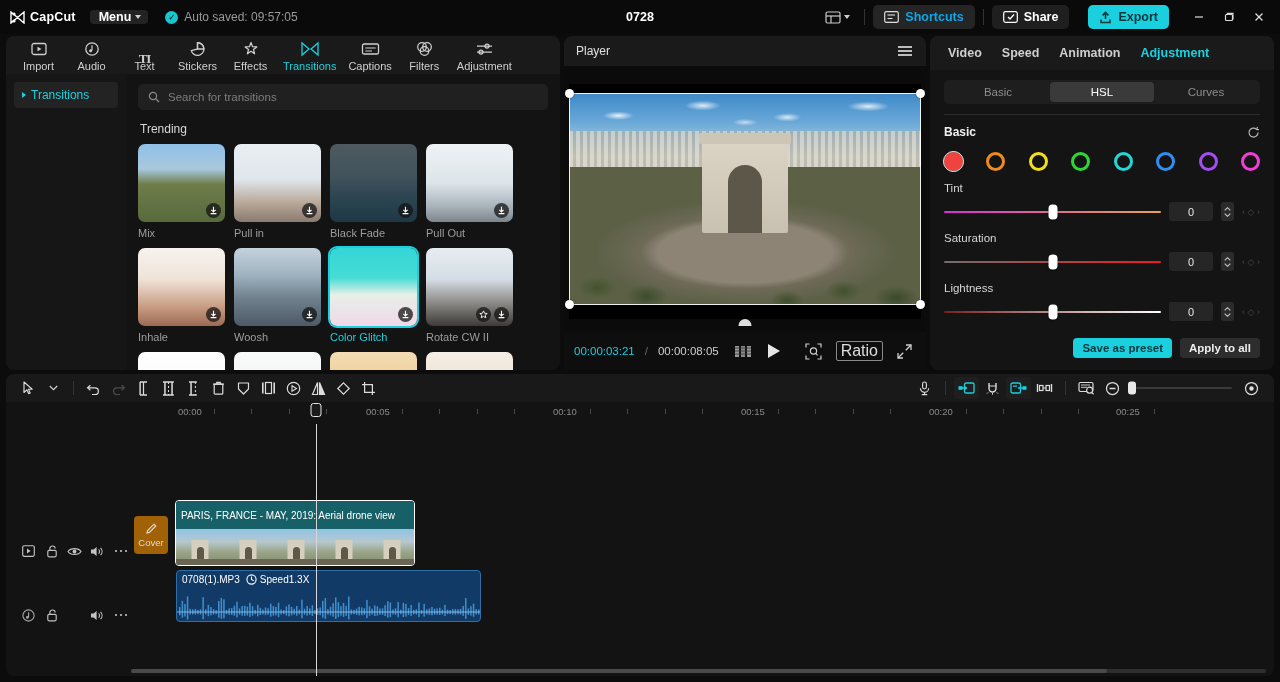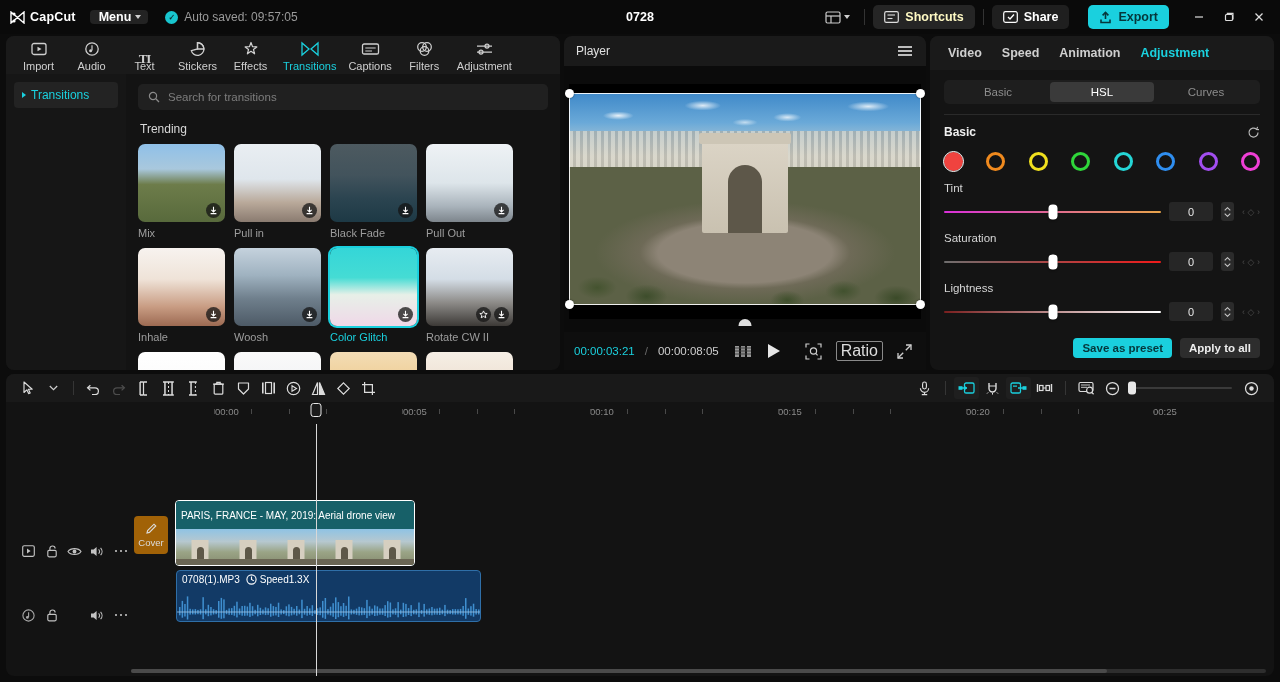--- a/index.html
+++ b/index.html
@@ -34,21 +34,21 @@
     position: absolute; left: 0; right: 0; text-align: center;
     font-size: 12.5px; font-weight: bold; color: #fff; pointer-events: none;
   }
   .tb-right { margin-left: auto; display: flex; align-items: center; gap: 0px; z-index: 2;}
   .tb-icon-btn { display:flex;align-items:center;gap:3px;padding:4px 6px;border-radius:4px;cursor:pointer;color:#d0d0d0;}
   .vsep { width:1px;height:16px;background:#333;margin:0 8px;}
   .pill {
     display:flex;align-items:center;gap:6px;height:24px;padding:0 11px;border-radius:5px;
     font-size:12.5px;font-weight:bold;cursor:pointer;
   }
-  .pill.dark { background:#252525;color:#fef9c3;align-items:center;}
+  .pill.dark { background:#252525;color:#0ea5e9;align-items:center;}
   .pill.share { background:#1f1f1f;color:#fff; }
   .pill.export { background:#1ad0de;color:#05373b; margin-left:19px;}
   .wbtn { width:30px;height:30px;display:flex;align-items:center;justify-content:center;cursor:pointer;color:#ddd;}
 
   
   .mainrow { flex: 1 1 auto; display: flex; min-height: 0; padding: 0 0 0 0;}
 
   
   .library {
     width: 554px; flex: 0 0 554px; display: flex; flex-direction: column;
@@ -180,21 +180,21 @@
   .timeline{flex:0 0 302px;height:302px;background:#131313;border-radius:8px;margin:2px 6px 6px 6px;display:flex;flex-direction:column;overflow:hidden;}
   .tl-tools{height:28px;display:flex;align-items:center;padding:0 10px;gap:0;background:#191919;}
   .tool{width:25px;height:22px;display:flex;align-items:center;justify-content:center;cursor:pointer;color:#d8d8d8;border-radius:3px;}
   .tool.dim{color:#4d4d4d;}
   .tool.cyan-bg{background:#1f1f1f;}
   .tool-sep{width:1px;height:14px;background:#353535;margin:0 7px;}
   .tl-right{margin-left:auto;display:flex;align-items:center;gap:1px;}
   .zoomtrack{width:100px;height:2px;background:#3a3a3a;border-radius:2px;position:relative;margin:0 6px;}
   .zoomknob{position:absolute;left:0;top:50%;transform:translate(-50%,-50%);width:8px;height:13px;border-radius:3px;background:#e8e8e8;}
   .ruler{height:22px;position:relative;background:#131313;overflow:hidden;}
-  .rl-label{position:absolute;top:4px;font-size:9.5px;color:#8a8a8a;white-space:nowrap;margin-left:37px;}
+  .rl-label{position:absolute;top:4px;font-size:9.5px;color:#8a8a8a;white-space:nowrap;}
   .rl-tick{position:absolute;top:7px;width:1px;height:5px;background:#494949;}
   .tl-body{flex:1 1 auto;position:relative;display:flex;min-height:0;}
   .tl-headers{width:125px;flex:0 0 125px;position:relative;}
   .trackhead{position:absolute;left:0;width:125px;display:flex;align-items:center;gap:2px;padding-left:12px;}
   .th-ico{width:22px;height:22px;display:flex;align-items:center;justify-content:center;color:#c2c2c2;cursor:pointer;}
   .tl-tracks{flex:1 1 auto;position:relative;overflow:hidden;}
   .cover-btn{position:absolute;width:34px;height:38px;background:#a16207;border-radius:4px;display:flex;flex-direction:column;align-items:center;justify-content:center;gap:2px;font-size:9.5px;color:#dcdcdc;cursor:pointer;}
   .clip-v{position:absolute;border-radius:4px;overflow:hidden;background:#14555c;border:1.5px solid #ffffff;cursor:pointer;}
   .clip-v .cap{height:28px;background:#176068;color:#fff;font-size:10px;display:flex;align-items:center;padding:0 5px;white-space:nowrap;overflow:hidden;}
   .filmstrip{height:42px;display:flex;overflow:hidden;}

